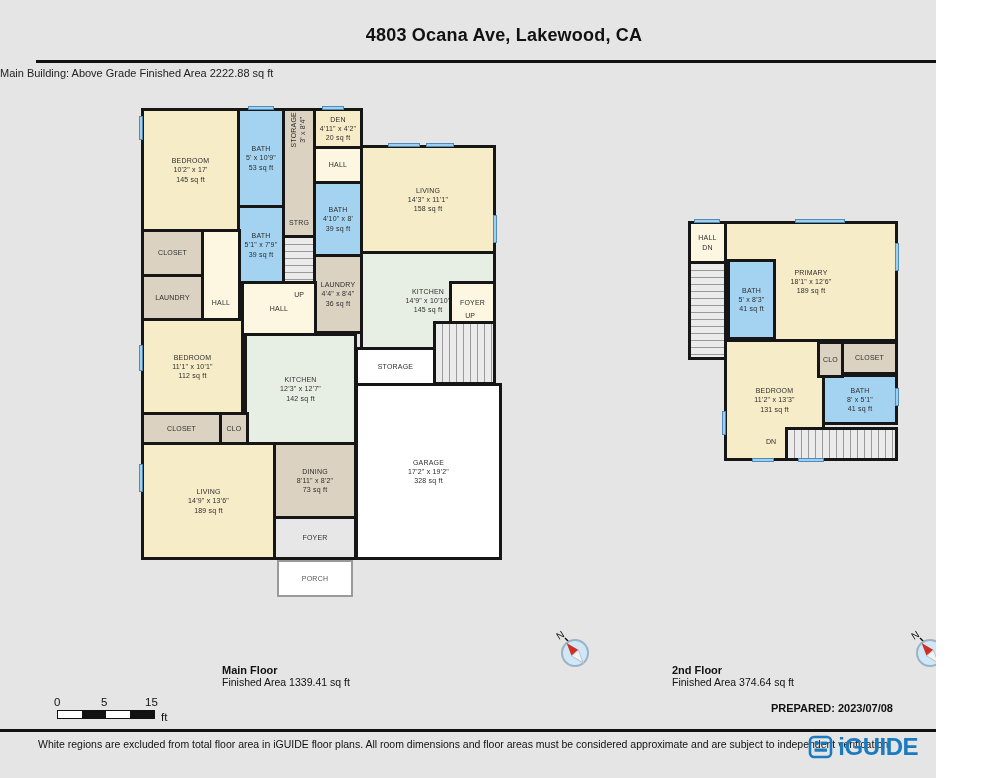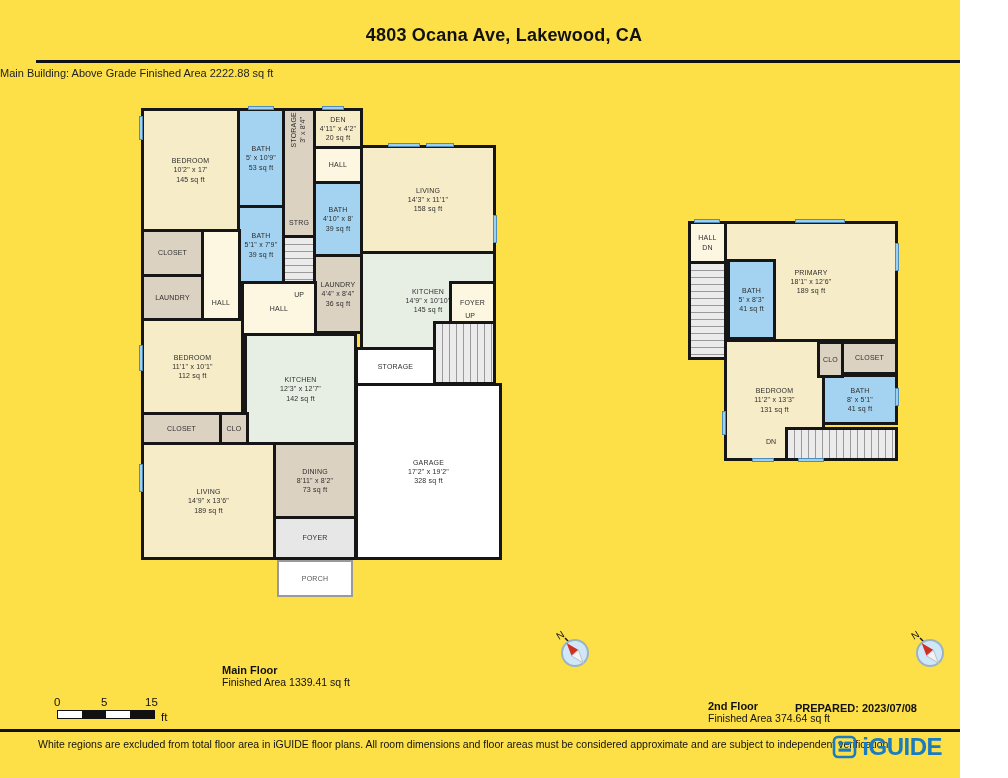--- a/index.html
+++ b/index.html
@@ -1,17 +1,17 @@
 <!DOCTYPE html>
 <html><head>
 <meta charset="utf-8">
 <style>
   html,body{margin:0;padding:0;background:#fff;}
-  .page{position:relative;width:936px;height:778px;background:#fde047;overflow:hidden;
-        font-family:"Liberation Sans",sans-serif;color:#111;padding-left:24px;}
+  .page{position:relative;width:936px;height:778px;background:#e5e5e5;overflow:hidden;
+        font-family:"Liberation Sans",sans-serif;color:#111;}
   .abs{position:absolute;box-sizing:border-box;}
   .title{top:25px;left:0;width:1008px;text-align:center;font-size:18px;font-weight:bold;letter-spacing:.2px;}
   .rule{background:#111;height:3px;}
   .subtitle{top:67px;left:0;width:1008px;text-align:left;font-size:11px;color:#222;}
   .room{position:absolute;box-sizing:border-box;border:3px solid #161616;
         display:flex;flex-direction:column;align-items:center;justify-content:center;
         text-align:center;font-size:7px;line-height:1.3;color:#2e2e2e;letter-spacing:.2px;}
   .cream{background:#f7ecc8;} .hall{background:#fdf6e0;} .blue{background:#a3d3f0;}
   .tan{background:#dcd2c2;} .green{background:#e7efe5;} .white{background:#ffffff;}
   .lgrey{background:#e7e7e7;}
@@ -228,21 +228,21 @@
     <g transform="rotate(-40 21 27)">
       <polygon points="21,14 16.5,27 25.5,27" fill="#d03024"></polygon>
       <polygon points="21,40 16.5,27 25.5,27" fill="#f3f3f3" stroke="#b9c6cf" stroke-width="1"></polygon>
     </g>
   </svg>
 
   <div class="floorlabel" style="left:222px;top:664px;width:210px;">
     <div class="fl1">Main Floor</div>
     <div class="fl2">Finished Area 1339.41 sq ft</div>
   </div>
-  <div class="floorlabel" style="left:708px;top:664px;width:210px;margin-top:36px;">
+  <div class="floorlabel" style="left:672px;top:664px;width:210px;">
     <div class="fl1">2nd Floor</div>
     <div class="fl2">Finished Area 374.64 sq ft</div>
   </div>
 
   <div class="scalebar">
     <div class="scalenums">
       <span style="left:-3px;">0</span>
       <span style="left:44px;">5</span>
       <span style="left:88px;">15</span>
     </div>

